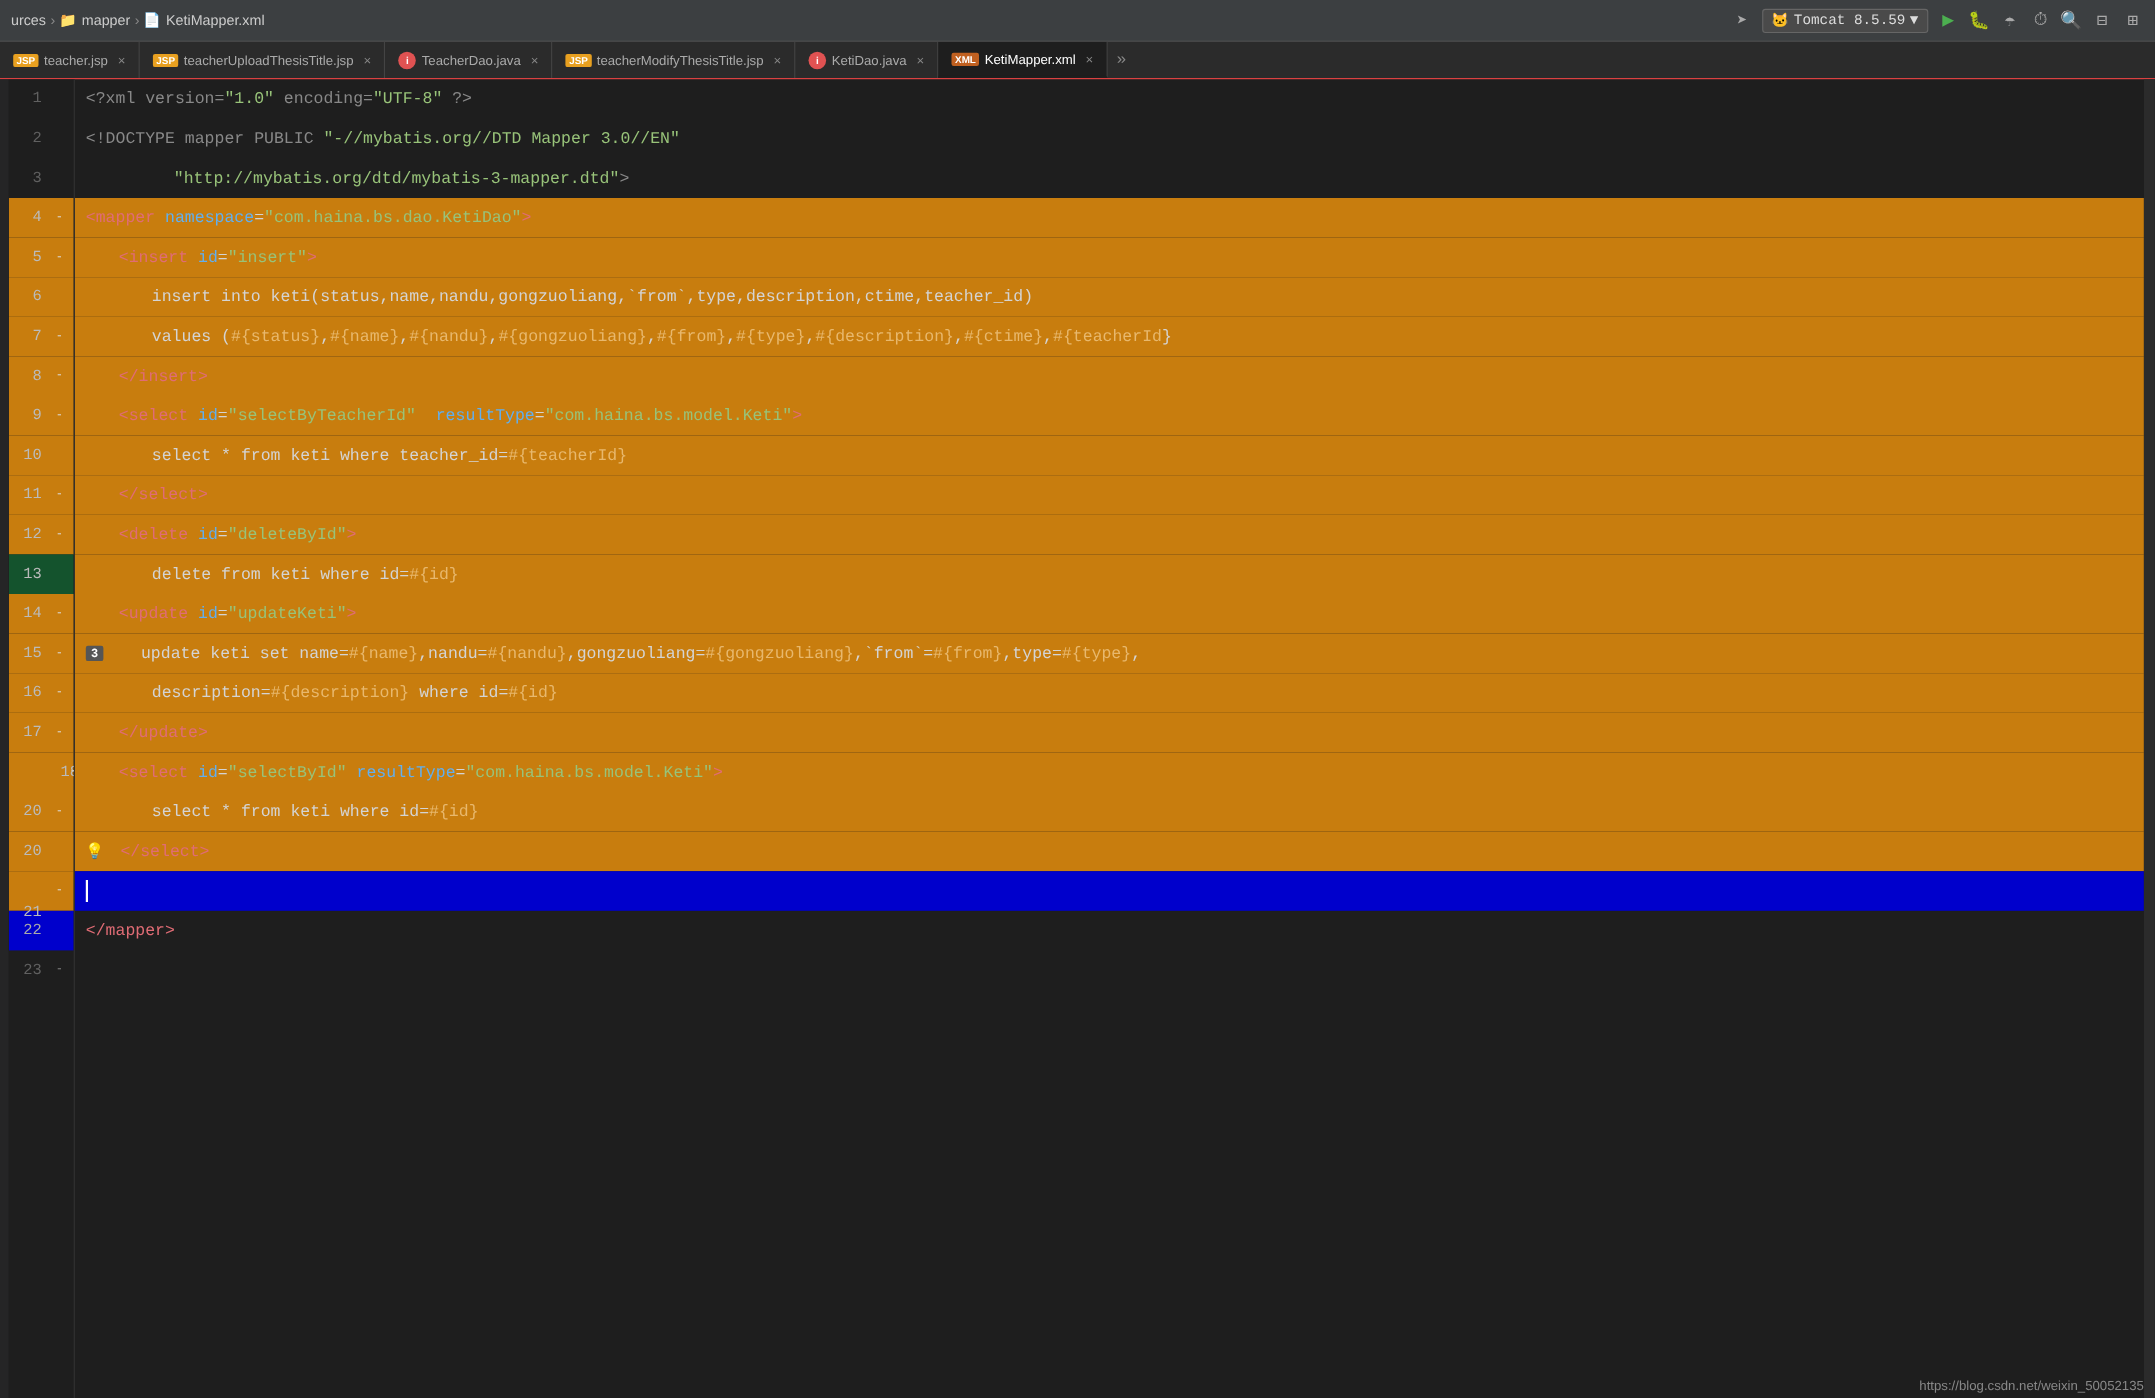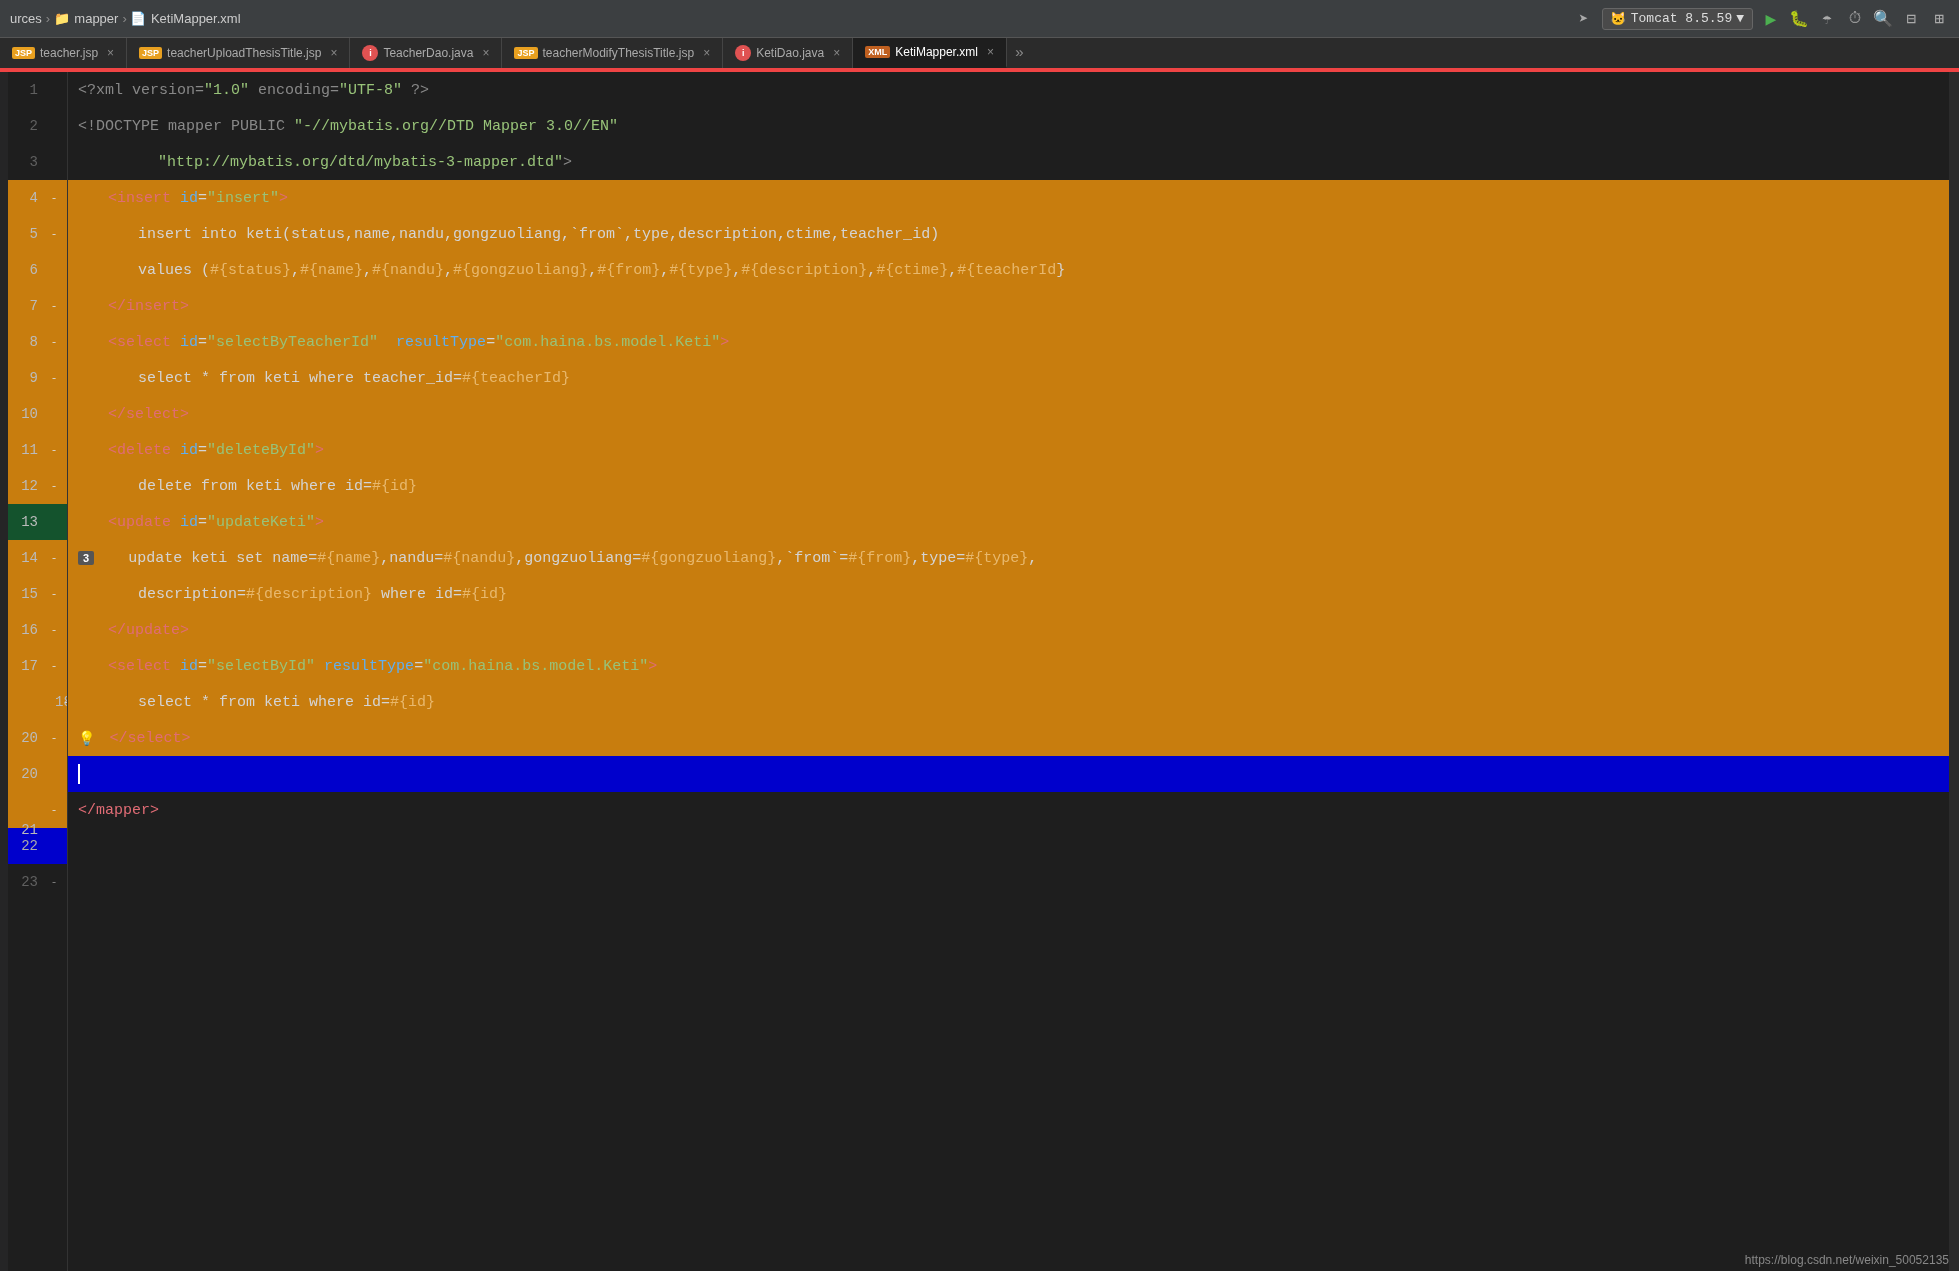--- a/index.html
+++ b/index.html
@@ -61,21 +61,21 @@
     }
     .run-icon { color: #4CAF50; font-size: 18px; }
     .debug-icon { color: #e05252; font-size: 16px; }
 
     
     .tab-bar {
       background: #2b2b2b;
       display: flex;
       align-items: center;
       height: 34px;
-      border-bottom: 4px solid #ef4444;
+      border-bottom: 1px solid #ef4444;
       overflow: hidden;
     }
     .tab {
       display: flex;
       align-items: center;
       padding: 0 12px;
       height: 100%;
       border-right: 1px solid #444;
       font-size: 12px;
       font-family: Arial, sans-serif;
@@ -418,20 +418,23 @@
     </div>
 
     <div class="code-line">
       <span style="color:#888;">&lt;!DOCTYPE mapper PUBLIC <span style="color:#98c379;">"-//mybatis.org//DTD Mapper 3.0//EN"</span></span>
     </div>
 
     <div class="code-line">
       <span style="color:#888; padding-left:80px;"><span style="color:#98c379;">"http://mybatis.org/dtd/mybatis-3-mapper.dtd"</span>&gt;</span>
     </div>
 
+    <div class="code-line highlighted">
+      <span><span style="color:#e06c75;">&lt;mapper</span> <span style="color:#61afef;">namespace</span>=<span style="color:#98c379;">"com.haina.bs.dao.KetiDao"</span><span style="color:#e06c75;">&gt;</span></span>
+    </div>
 
     <div class="code-line highlighted">
       <span style="padding-left:30px;"><span style="color:#e06c75;">&lt;insert</span> <span style="color:#61afef;">id</span>=<span style="color:#98c379;">"insert"</span><span style="color:#e06c75;">&gt;</span></span>
     </div>
 
     <div class="code-line highlighted">
       <span style="padding-left:60px;"><span style="color:#d4d4d4;">insert into keti(status,name,nandu,gongzuoliang,`from`,type,description,ctime,teacher_id)</span></span>
     </div>
 
     <div class="code-line highlighted">

